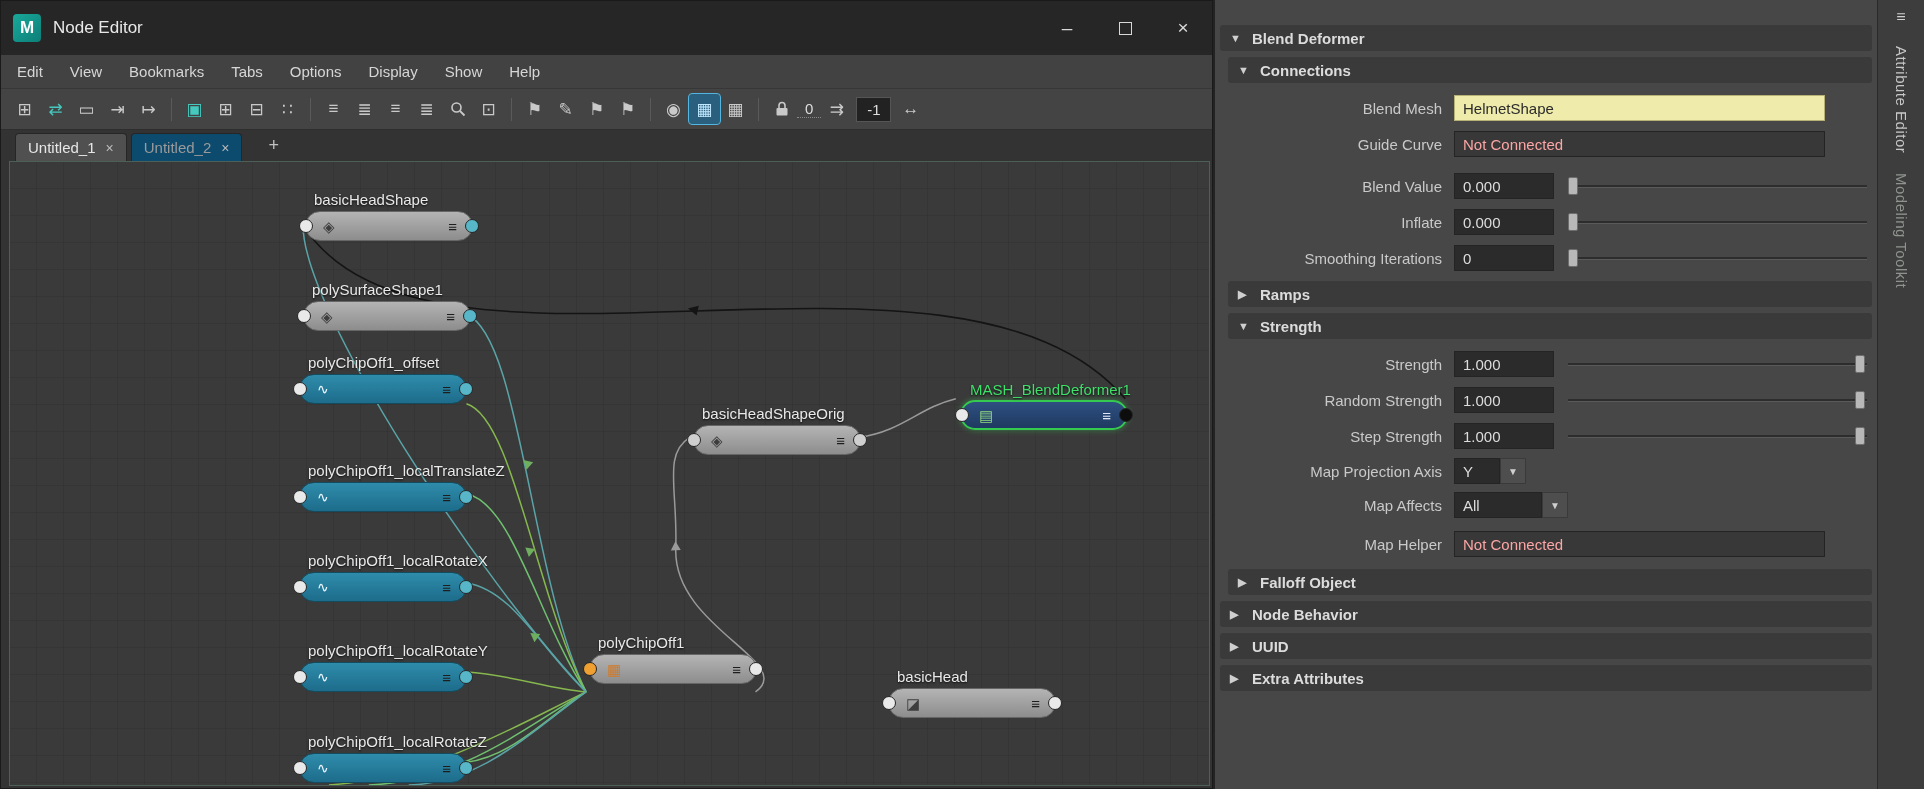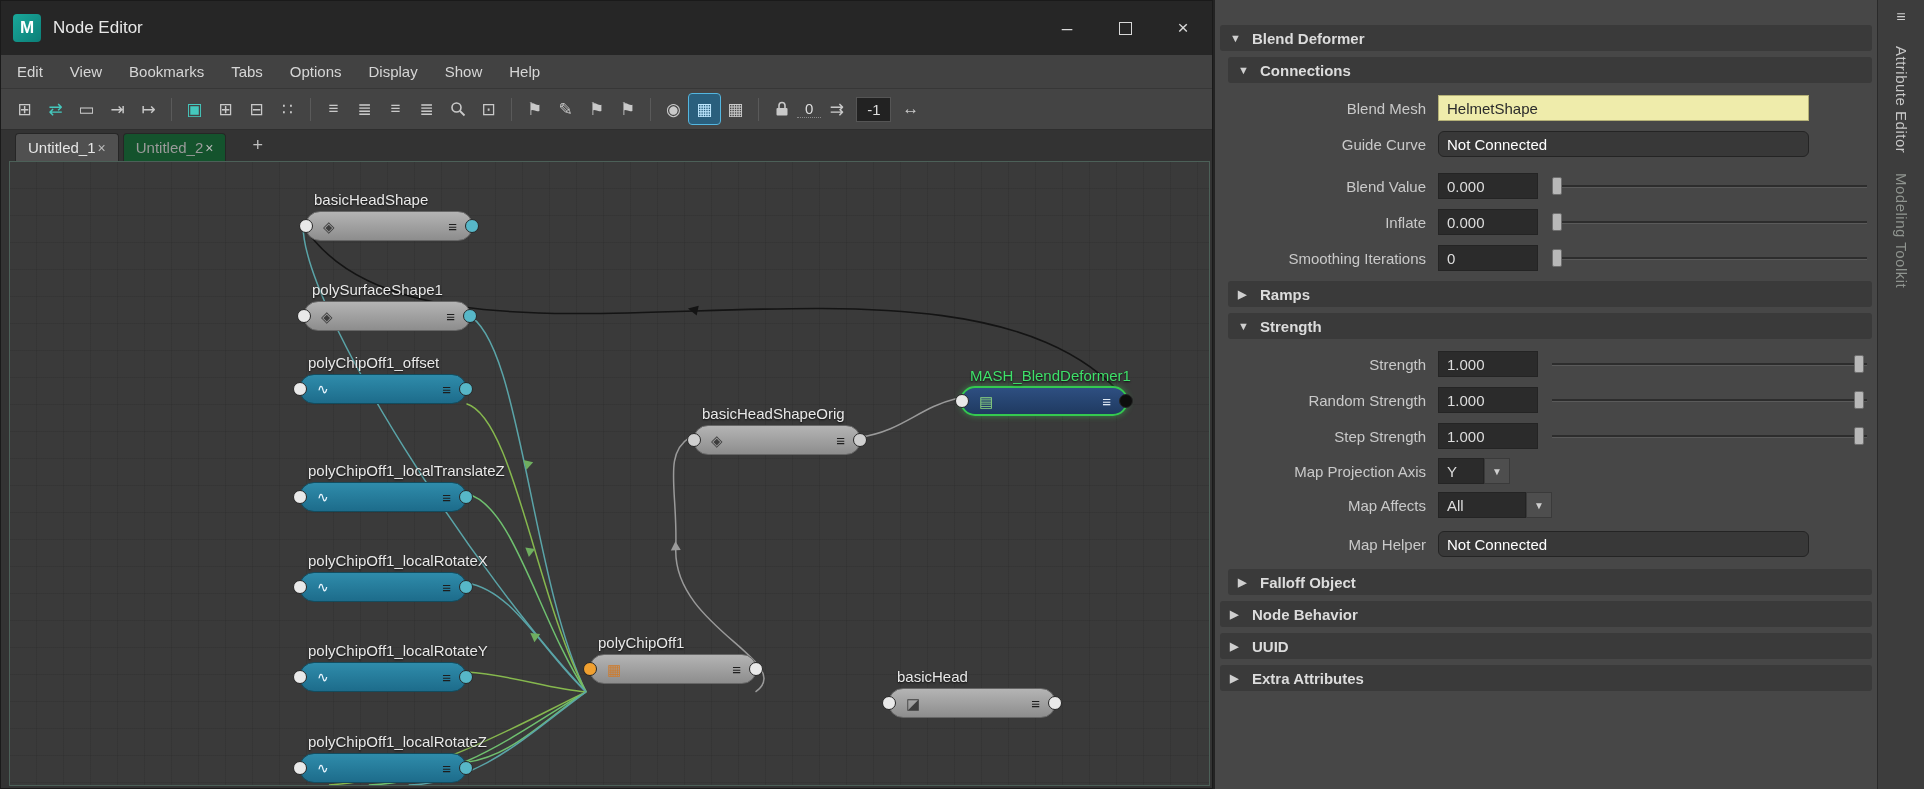--- a/index.html
+++ b/index.html
@@ -29,68 +29,68 @@
   .tb-icon { width:31px; height:30px; display:flex; align-items:center; justify-content:center;
     color:#c9c9c9; font-size:17px; border-radius:3px; flex:0 0 auto; }
   .tb-icon.teal { color:#45c8bd; }
   .tb-icon.active { background:#2a5f7d; outline:1px solid #53b6e0; color:#bfe8ff; }
   .tb-sep { width:1px; height:23px; background:#5a5a5a; margin:0 7px; flex:0 0 auto; }
   .tb-num { color:#ddd; font-size:15px; padding:0 8px; border-bottom:1px dotted #888; }
   .tb-depth { width:35px; height:25px; background:#222; border:1px solid #555; color:#ddd;
     display:flex; align-items:center; justify-content:center; font-size:15px; margin:0 4px; }
 
   .tabbar { height:31px; background:#333; display:flex; align-items:flex-end; padding-left:14px; }
-  .tab { height:28px; display:flex; align-items:center; gap:2px; padding:0 12px; font-size:15px;
+  .tab { height:28px; display:flex; align-items:center; gap:10px; padding:0 12px; font-size:15px;
     border:1px solid #262626; border-bottom:none; border-radius:4px 4px 0 0; }
   .tab.active { background:#505050; color:#e6e6e6; }
-  .tab.inactive { background:#14532d; color:#9a9a9a; margin-left:4px; }
+  .tab.inactive { background:#0c4a6e; color:#9a9a9a; margin-left:4px; }
   .tab .x { font-size:14px; color:#bbb; }
   .tab-add { color:#c0c0c0; font-size:18px; margin-left:26px; align-self:center; }
 
   .canvas { position:absolute; left:8px; top:160px; right:2px; bottom:2px;
     background:
       linear-gradient(#34343400 26px, #313131 27px),
       linear-gradient(90deg, #3a3a3a 26px, #313131 27px);
     background-color:#3a3a3a; background-size:27px 27px;
     border:1px solid #4c6058; overflow:hidden; }
   .wires { position:absolute; inset:0; width:100%; height:100%; }
 
   
   .node { position:absolute; width:168px; height:30px; border-radius:15px; display:flex; align-items:center; z-index:2; }
   .node.gray { background:linear-gradient(#b4b4b4,#8d8d8d); border:1px solid #666; }
   .node.blue { background:linear-gradient(#2f8cab,#1d6c8b); border:1px solid #134c5e; }
-  .node.mash { background:linear-gradient(#2e4f81,#1f3a61); border:2px solid #35c94f; box-shadow:0 0 6px rgba(60,220,90,.45); }
+  .node.mash { background:linear-gradient(#2e4f81,#1f3a61); border:2px solid #35c94f; box-shadow:0 0 6px rgba(60,220,90,.45);margin-top:14px; }
   .nlabel { position:absolute; top:-21px; left:8px; font-size:15px; color:#e9e9e9; white-space:nowrap; text-shadow:0 1px 2px rgba(0,0,0,.8); }
   .node.mash .nlabel { color:#3fe06a; }
   .nicon { margin-left:17px; font-size:15px; color:#3d3d3d; line-height:1; }
   .node.blue .nicon { color:#eaf6ff; font-size:14px; }
   .node.mash .nicon { color:#8fd97f; }
   .nicon.chip { color:#d07a28; }
   .nmenu { margin-left:auto; margin-right:15px; font-size:15px; font-weight:bold; color:#1d1d1d; }
   .node.mash .nmenu { color:#dfe9f5; }
   .port { position:absolute; top:50%; transform:translateY(-50%); width:14px; height:14px; border-radius:50%; border:1px solid #262626; }
   .pl { left:-7px; } .pr { right:-7px; }
   .p-white { background:#e9e9e9; } .p-teal { background:#57b7c8; }
   .p-orange { background:#f0a030; } .p-black { background:#0d0d0d; } .p-gray { background:#cfcfcf; }
 
   
   .ae-panel { position:absolute; left:1215px; top:0; width:662px; height:789px; background:#474747; padding-top:20px; overflow:hidden; }
   .ae-header { height:26px; margin:5px 5px 6px 5px; background:#3a3a3a; border-radius:3px;
     display:flex; align-items:center; gap:10px; padding-left:10px;
     color:#dcdcdc; font-weight:bold; font-size:15px; }
   .ae-header.sub { margin-left:13px; }
   .ae-header .tri { font-size:11px; color:#cfcfcf; width:12px; }
-  .ae-row { display:flex; align-items:center; margin:0 0 10px 0; height:26px; }
+  .ae-row { display:flex; align-items:center; margin:0 0 10px 16px; height:26px; }
   .ae-label { width:223px; text-align:right; padding-right:12px; color:#c9c9c9; font-size:15px; flex:0 0 auto; }
   .ae-field { height:26px; background:#2b2b2b; border:1px solid #242424; color:#dddddd;
     font-size:15px; padding-left:8px; font-family:"Liberation Sans",sans-serif; display:flex; align-items:center; }
   .f-wide { width:371px; }
   .f-num { width:100px; flex:0 0 auto; }
   .f-yellow { background:#efecab; border:1px solid #b5b177; color:#2b2b2b; }
-  .f-drop { background:#383838; color:#ffffff;border-radius:6px; }
+  .f-drop { background:#383838; color:#fca5a5; }
   .ae-slider { position:relative; height:26px; flex:1; margin:0 10px 0 14px; }
   .ae-slider .track { position:absolute; left:0; right:0; top:12px; height:3px; background:#2d2d2d; border-bottom:1px solid #5a5a5a; }
   .ae-slider .handle { position:absolute; top:4px; width:10px; height:18px; background:#b8b8b8; border:1px solid #6e6e6e; border-radius:2px; }
   .ae-select { display:flex; align-items:center; }
   .sel-btn { width:26px; height:26px; background:#4e4e4e; border:1px solid #3a3a3a; color:#cfcfcf;
     font-size:10px; display:flex; align-items:center; justify-content:center; }
   .map-swatch { width:112px; height:24px; flex:0 0 auto;
     background:linear-gradient(to right,#b3b3b3,#7d7d7d 40%,#1a1a1a 70%,#000); border:1px solid #242424; }
   .checker { width:17px; height:17px; margin-left:6px; flex:0 0 auto; border:1px solid #222;
     background:

